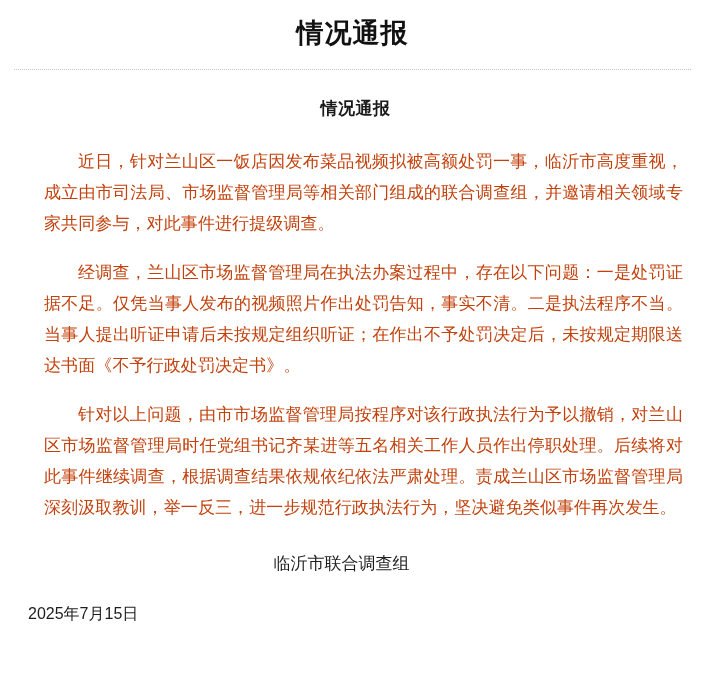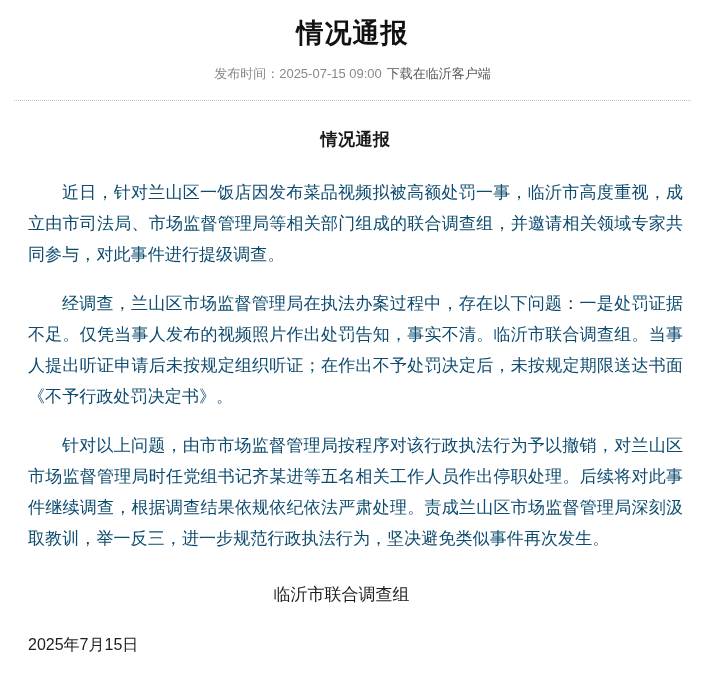--- a/index.html
+++ b/index.html
@@ -64,23 +64,23 @@
     font-size: 17px;
     font-weight: bold;
     color: #1a1a1a;
     margin: 27px 0 0 0;
     line-height: 24px;
     letter-spacing: 0.5px;
   }
   .para {
     font-size: 17px;
     line-height: 31px;
-    color: #0c4a6e;
+    color: #c2410c;
     text-indent: 2em;
-    margin: 18px 0 0 0;
+    margin: 18px 0 0 16px;
     text-align: justify;
     text-justify: inter-ideograph;
     letter-spacing: 0.1px;
   }
   .para.first {
     margin-top: 25px;
   }
 
   
   .signoff {
@@ -100,31 +100,28 @@
     color: #1d1d1d;
   }
 </style>
 </head>
 <body>
 
 <div class="page">
 
   <div class="header">
     <h1 class="doc-title">情况通报</h1>
-    <div class="meta-line">
-      <span>发布时间：</span><span>2025-07-15 09:00</span><span class="meta-source">下载在临沂客户端</span>
-    </div>
   </div>
 
   <hr class="divider">
 
   <div class="article">
     <div class="article-heading">情况通报</div>
 
     <p class="para first">近日，针对兰山区一饭店因发布菜品视频拟被高额处罚一事，临沂市高度重视，成立由市司法局、市场监督管理局等相关部门组成的联合调查组，并邀请相关领域专家共同参与，对此事件进行提级调查。</p>
-    <p class="para">经调查，兰山区市场监督管理局在执法办案过程中，存在以下问题：一是处罚证据不足。仅凭当事人发布的视频照片作出处罚告知，事实不清。临沂市联合调查组。当事人提出听证申请后未按规定组织听证；在作出不予处罚决定后，未按规定期限送达书面《不予行政处罚决定书》。</p>
+    <p class="para">经调查，兰山区市场监督管理局在执法办案过程中，存在以下问题：一是处罚证据不足。仅凭当事人发布的视频照片作出处罚告知，事实不清。二是执法程序不当。当事人提出听证申请后未按规定组织听证；在作出不予处罚决定后，未按规定期限送达书面《不予行政处罚决定书》。</p>
     <p class="para">针对以上问题，由市市场监督管理局按程序对该行政执法行为予以撤销，对兰山区市场监督管理局时任党组书记齐某进等五名相关工作人员作出停职处理。后续将对此事件继续调查，根据调查结果依规依纪依法严肃处理。责成兰山区市场监督管理局深刻汲取教训，举一反三，进一步规范行政执法行为，坚决避免类似事件再次发生。</p>
 
     <div class="signoff">临沂市联合调查组</div>
     <div class="signoff-date">2025年7月15日</div>
   </div>
 
 </div>
 
 </body></html>

